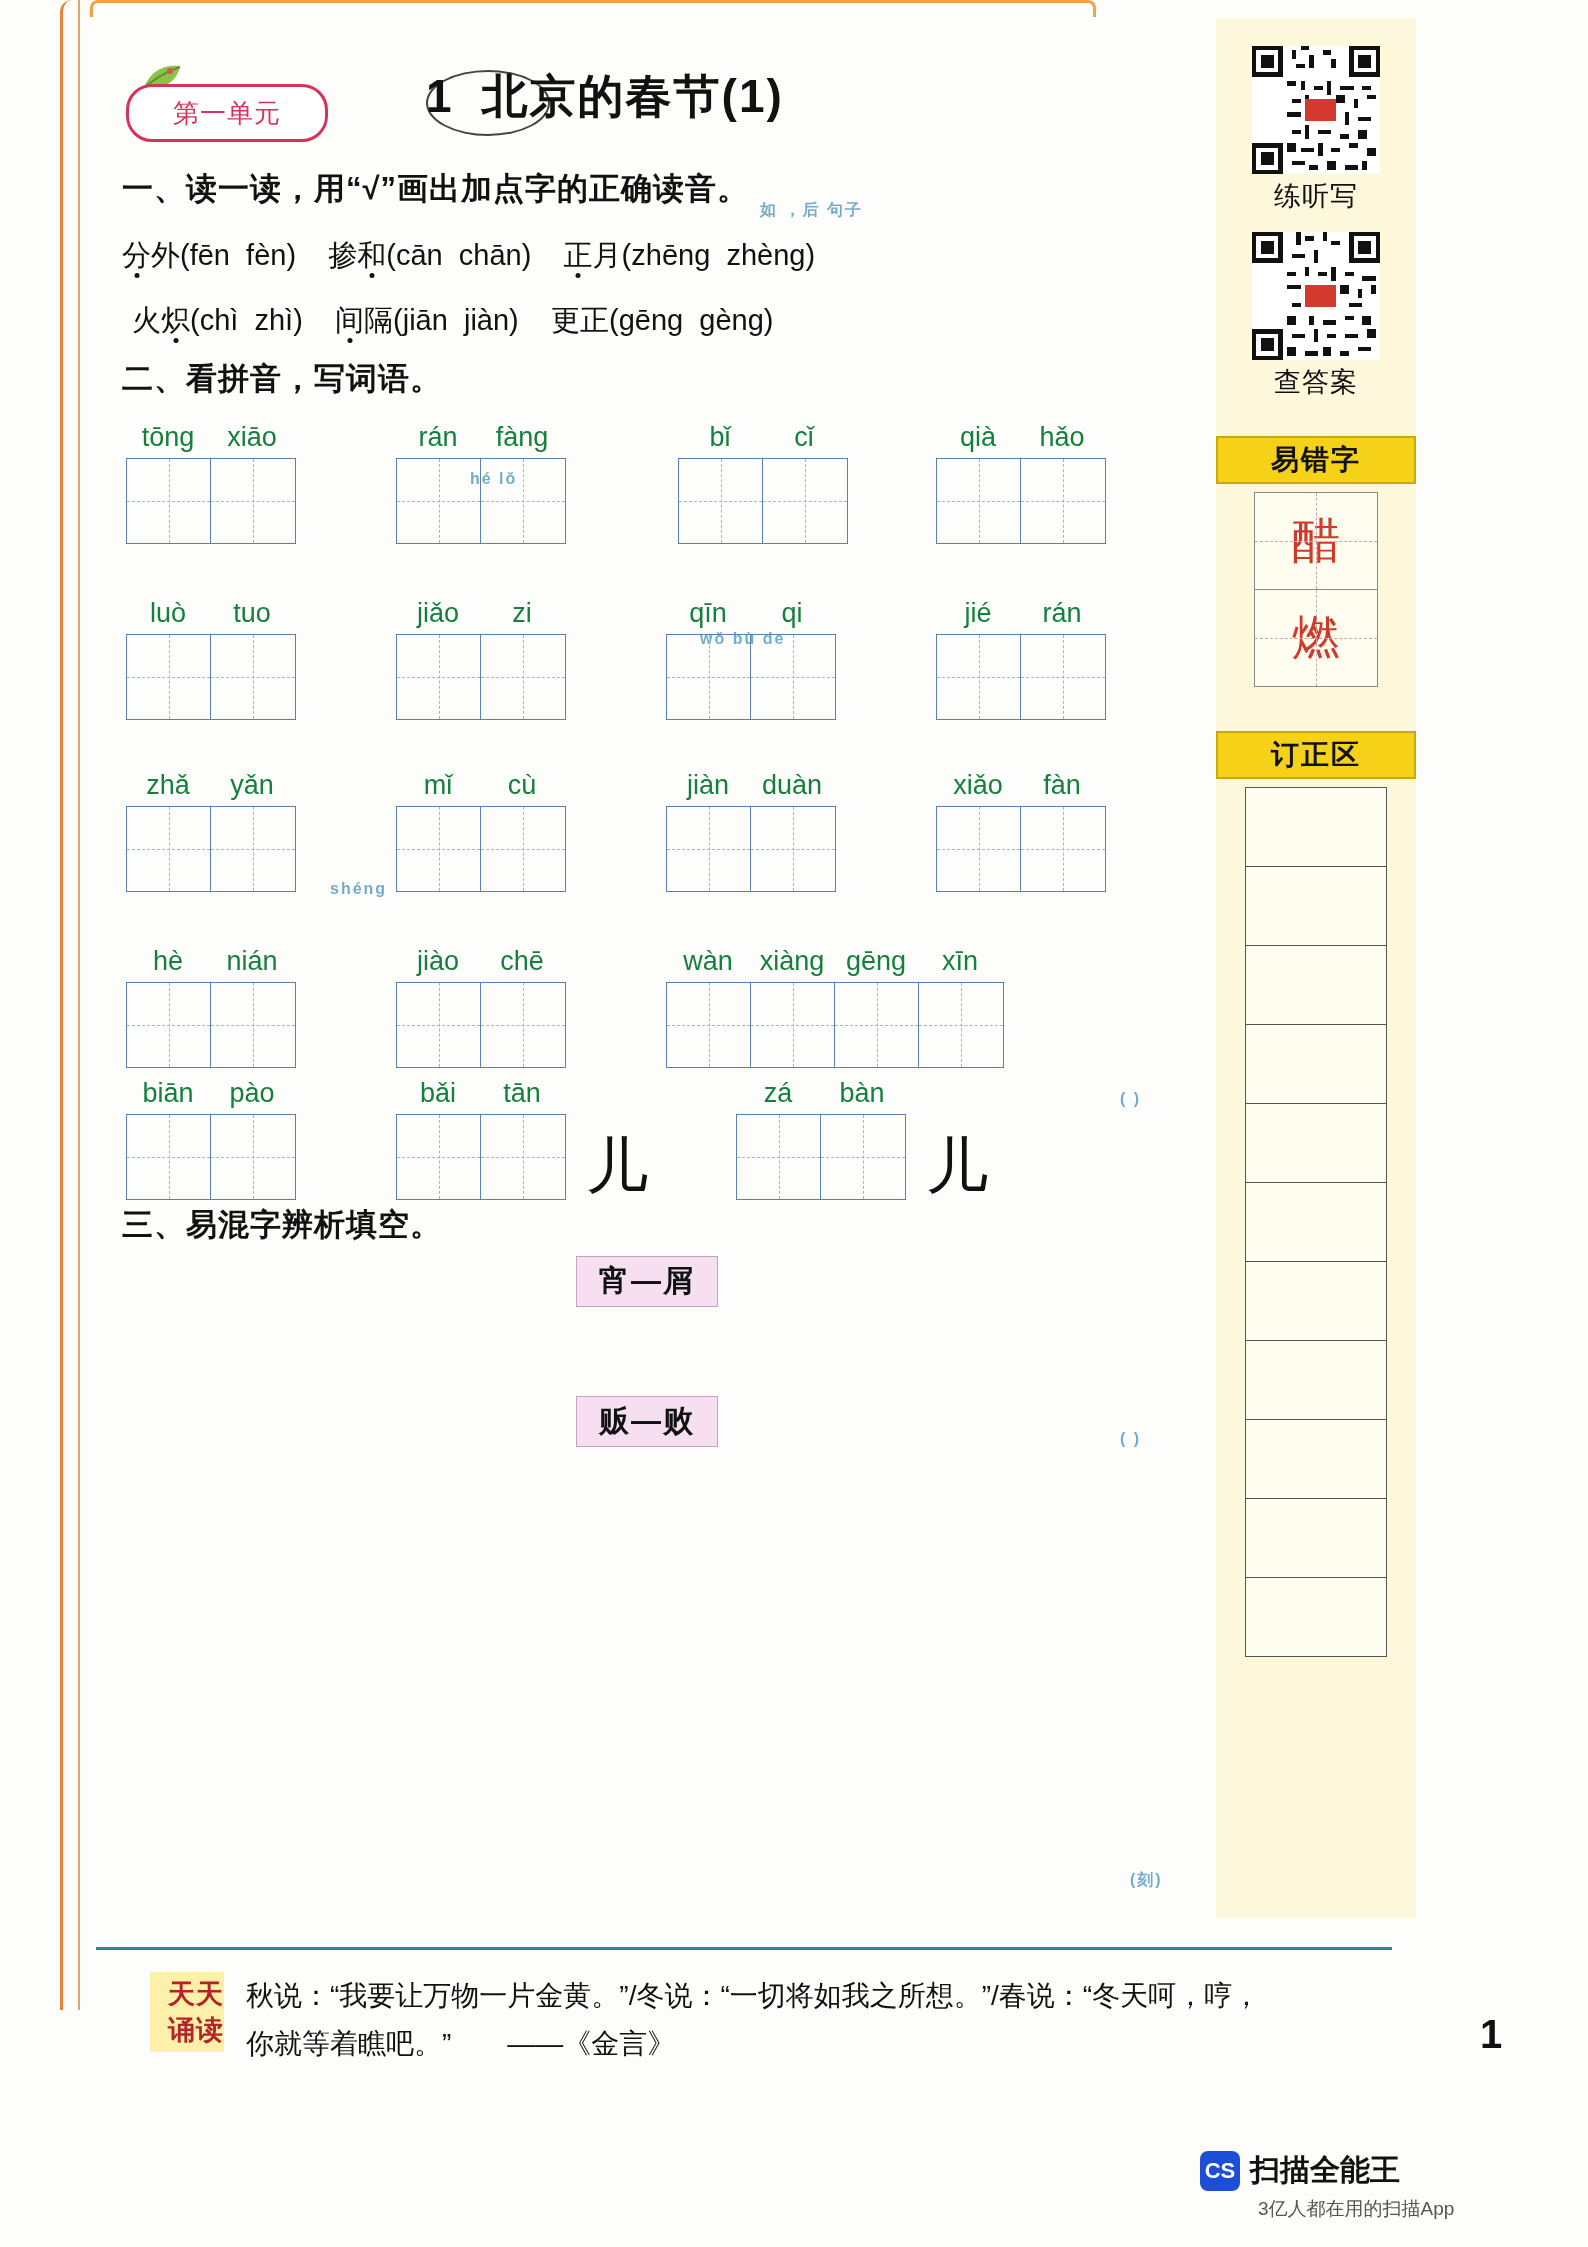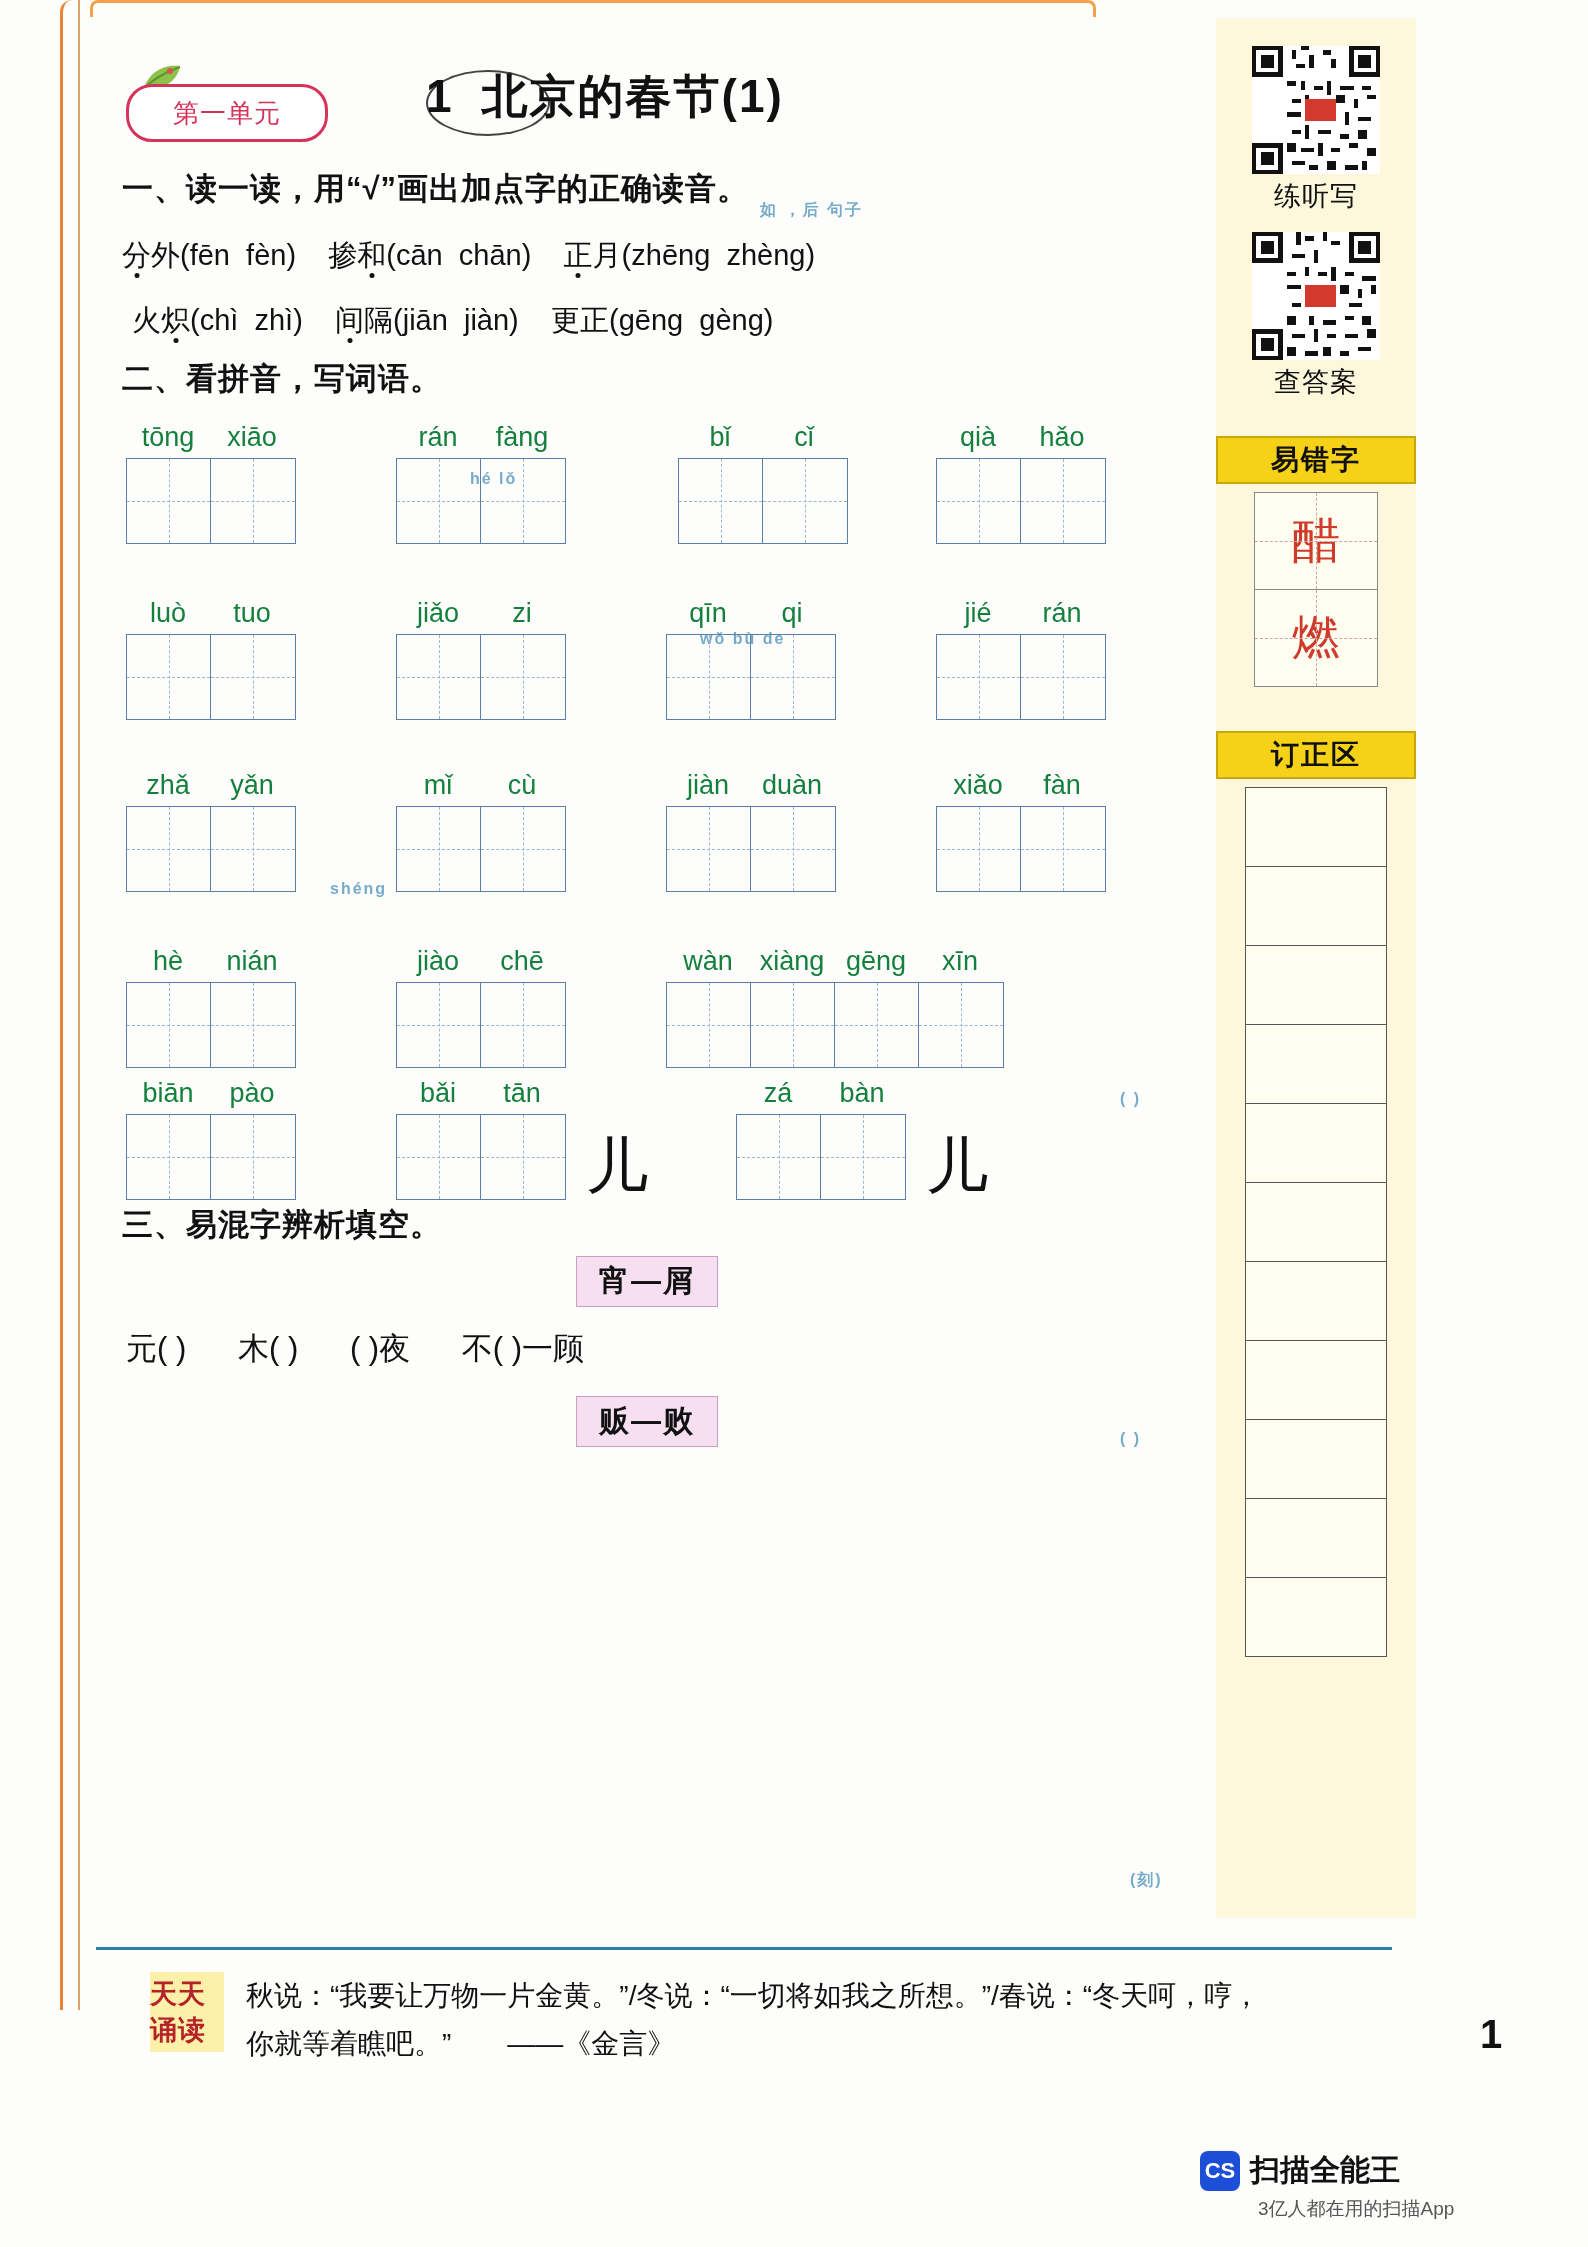--- a/index.html
+++ b/index.html
@@ -99,21 +99,21 @@
   .err-cell::before{content:"";position:absolute;left:50%;top:0;height:100%;border-left:1px dashed #c9a6a0;}
   .err-cell::after{content:"";position:absolute;top:50%;left:0;width:100%;border-top:1px dashed #c9a6a0;}
   .fix-box{margin:8px auto 0;width:140px;border:1.6px solid #555;background:#fffdf0;}
   .fix-cell{height:78px;border-bottom:1.6px solid #555;}
   .fix-cell:last-child{border-bottom:none;}
   
   .rule{position:absolute;left:96px;top:1947px;width:1296px;height:0;border-top:3px solid #2f7fa8;}
   .quote-badge{
     position:absolute;left:150px;top:1972px;width:74px;
     background:#fdf0a8;color:#b5232a;font-size:27px;font-weight:bold;
-    text-align:left;line-height:36px;padding:4px 0;letter-spacing:1px;
+    text-align:right;line-height:36px;padding:4px 0;letter-spacing:1px;
   }
   .quote-text{
     position:absolute;left:246px;top:1972px;width:1030px;
     font-size:28px;line-height:48px;color:#111;
   }
   .pagenum{position:absolute;left:1480px;top:2012px;font-size:40px;font-weight:bold;color:#111;}
   
   .cs{position:absolute;left:1200px;top:2150px;display:flex;align-items:center;}
   .cs-logo{width:40px;height:40px;border-radius:8px;background:#1d4ed8;color:#fff;font-size:22px;font-weight:bold;display:flex;align-items:center;justify-content:center;}
   .cs-t1{font-size:30px;font-weight:bold;color:#111;margin-left:10px;}
@@ -350,26 +350,20 @@
             <div class="cell"></div>
             <div class="cell"></div>
           </div>
           <div class="er" style="left: 190px; top: 46px;">儿</div>
         </div>
       </div>
 
     <div class="sec" style="left:26px;top:1186px;">三、易混字辨析填空。</div>
 
     <div class="tagbox" style="left:480px;top:1238px;">宵—屑</div>
-    <div class="fillline" style="left:30px;top:1310px;">
-      <span>元(    )</span>
-      &nbsp;&nbsp;&nbsp;&nbsp;&nbsp;<span>木(    )</span>
-      &nbsp;&nbsp;&nbsp;&nbsp;&nbsp;<span>(    )夜</span>
-      &nbsp;&nbsp;&nbsp;&nbsp;&nbsp;<span>不(    )一顾</span>
-    </div>
 
     <div class="tagbox" style="left:480px;top:1378px;">贩—败</div>
   </div>
 
   <div class="sidebar">
     <div style="height:28px"></div>
     <div class="qr">
       <svg viewBox="0 0 29 29" width="128" height="128" shape-rendering="crispEdges">
         <rect width="29" height="29" fill="#fff"></rect>
         <g fill="#111">

